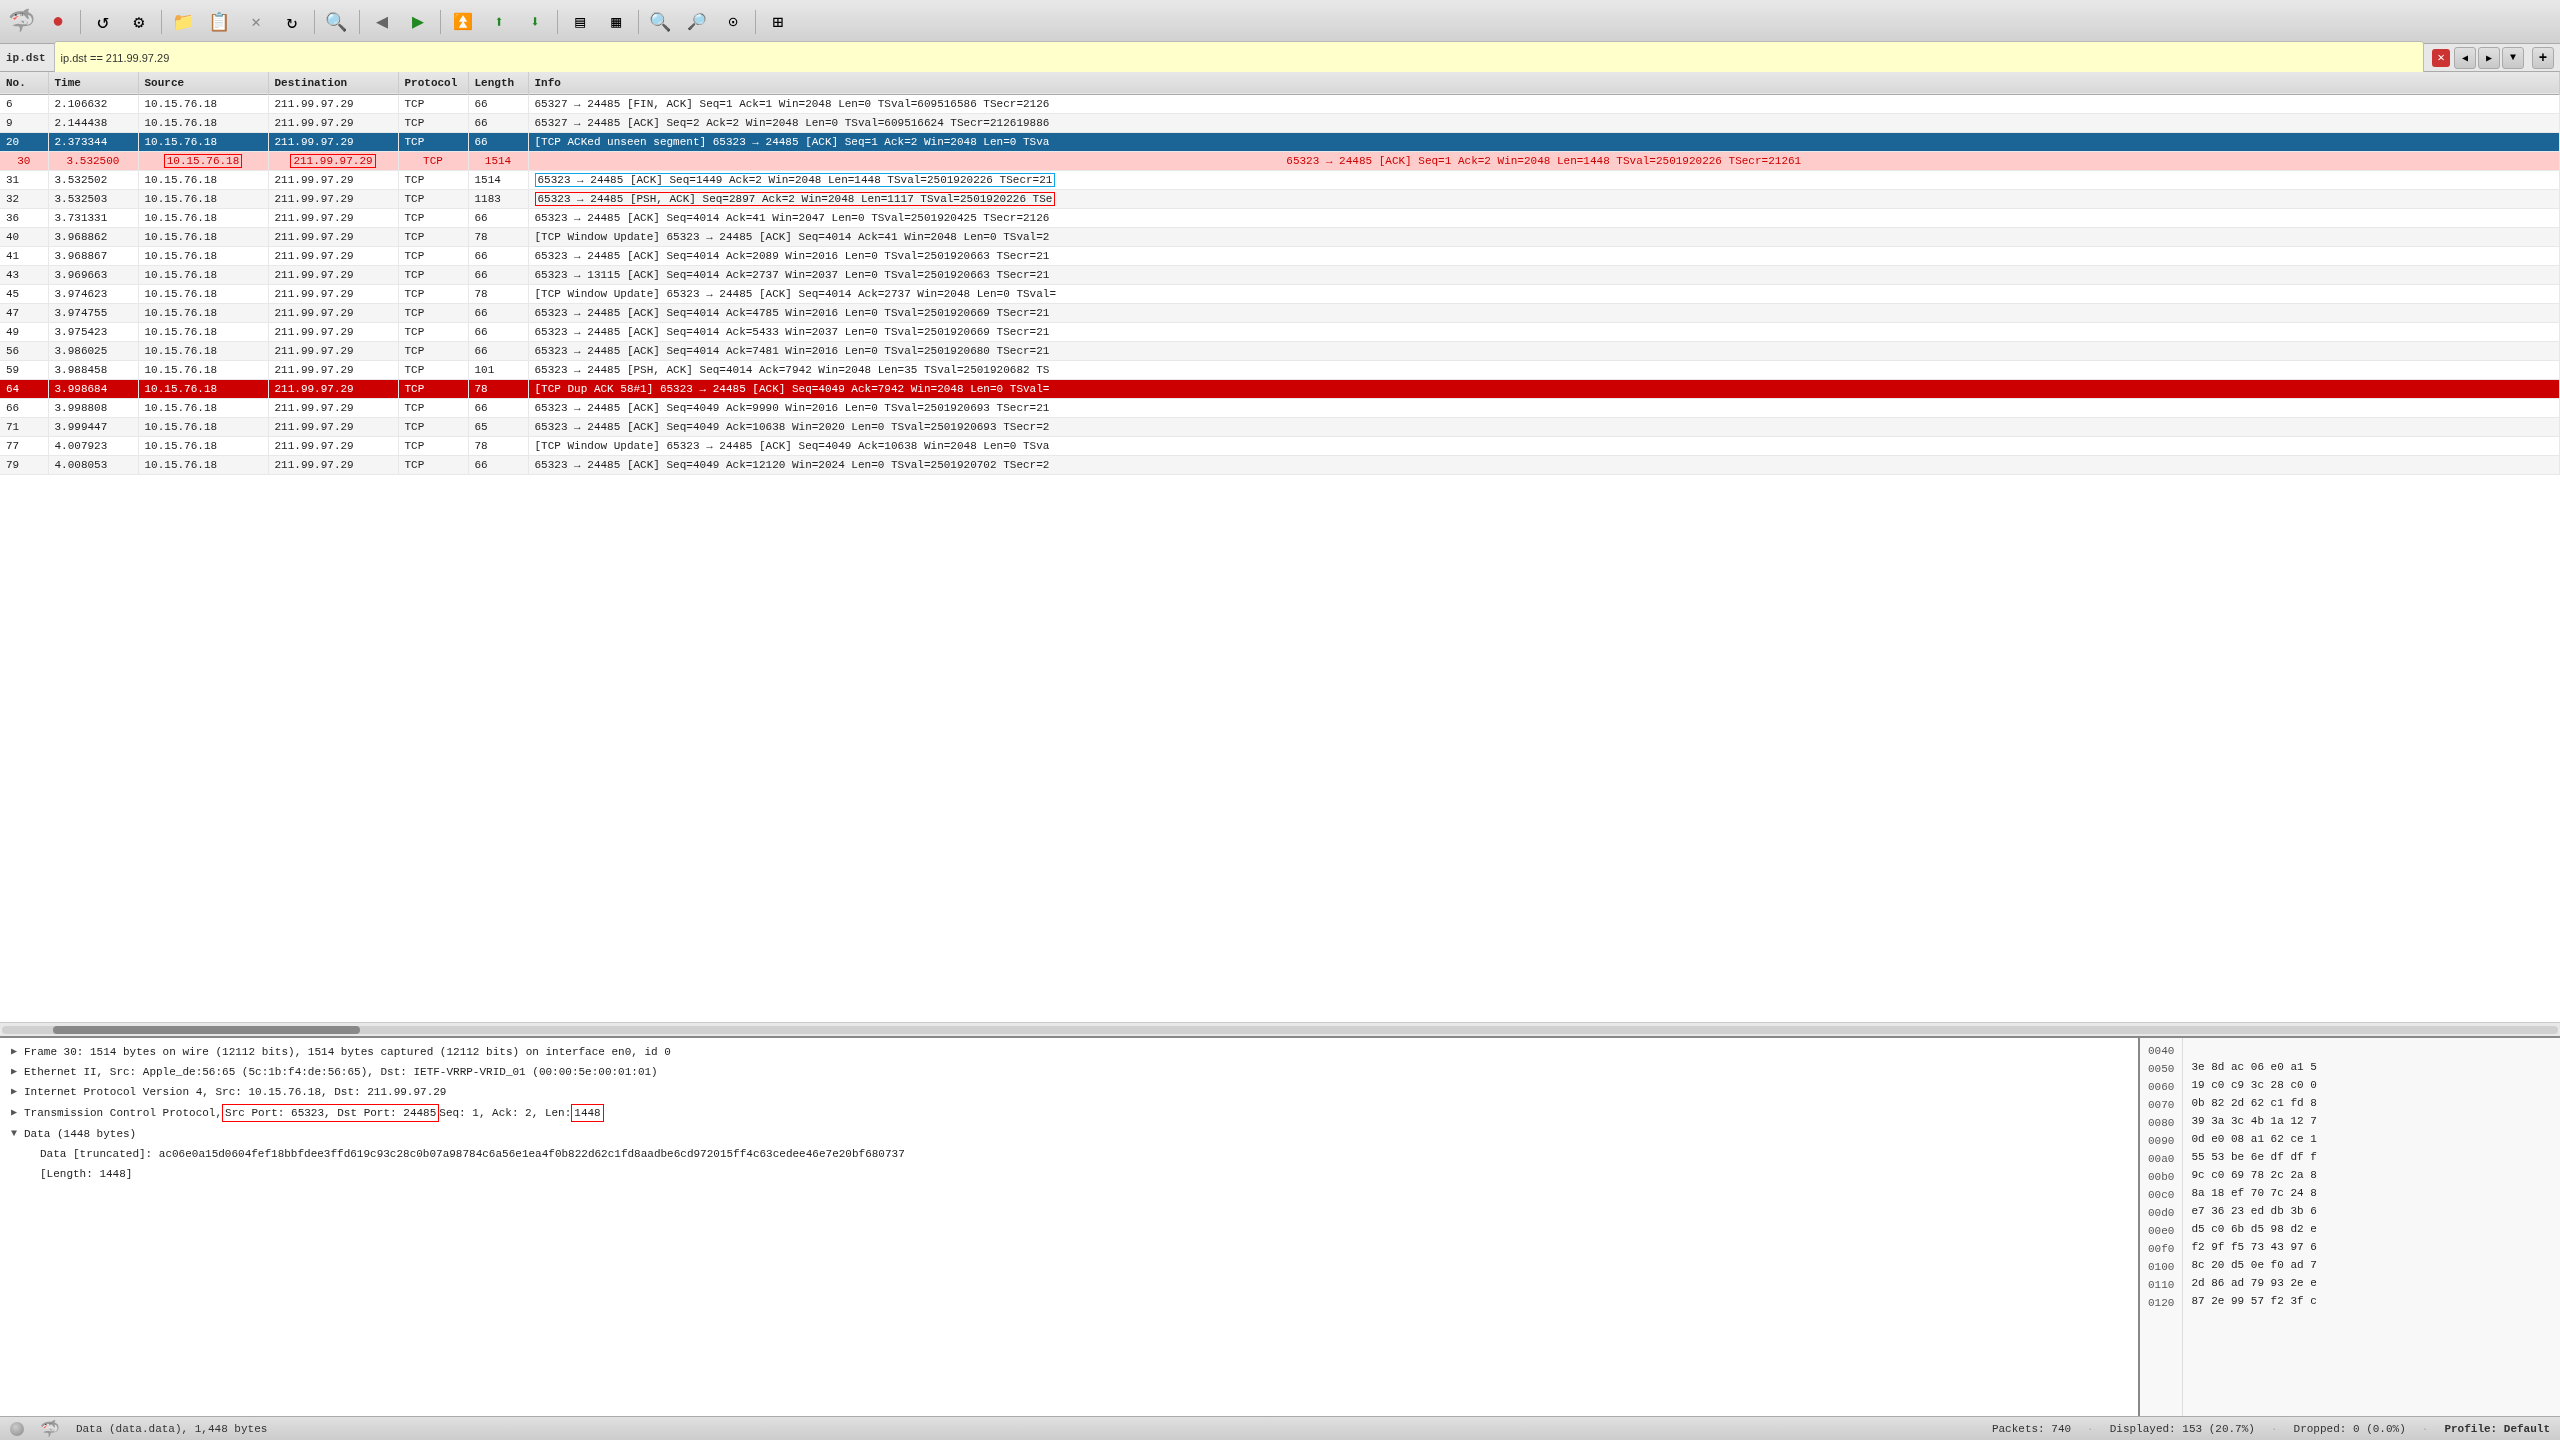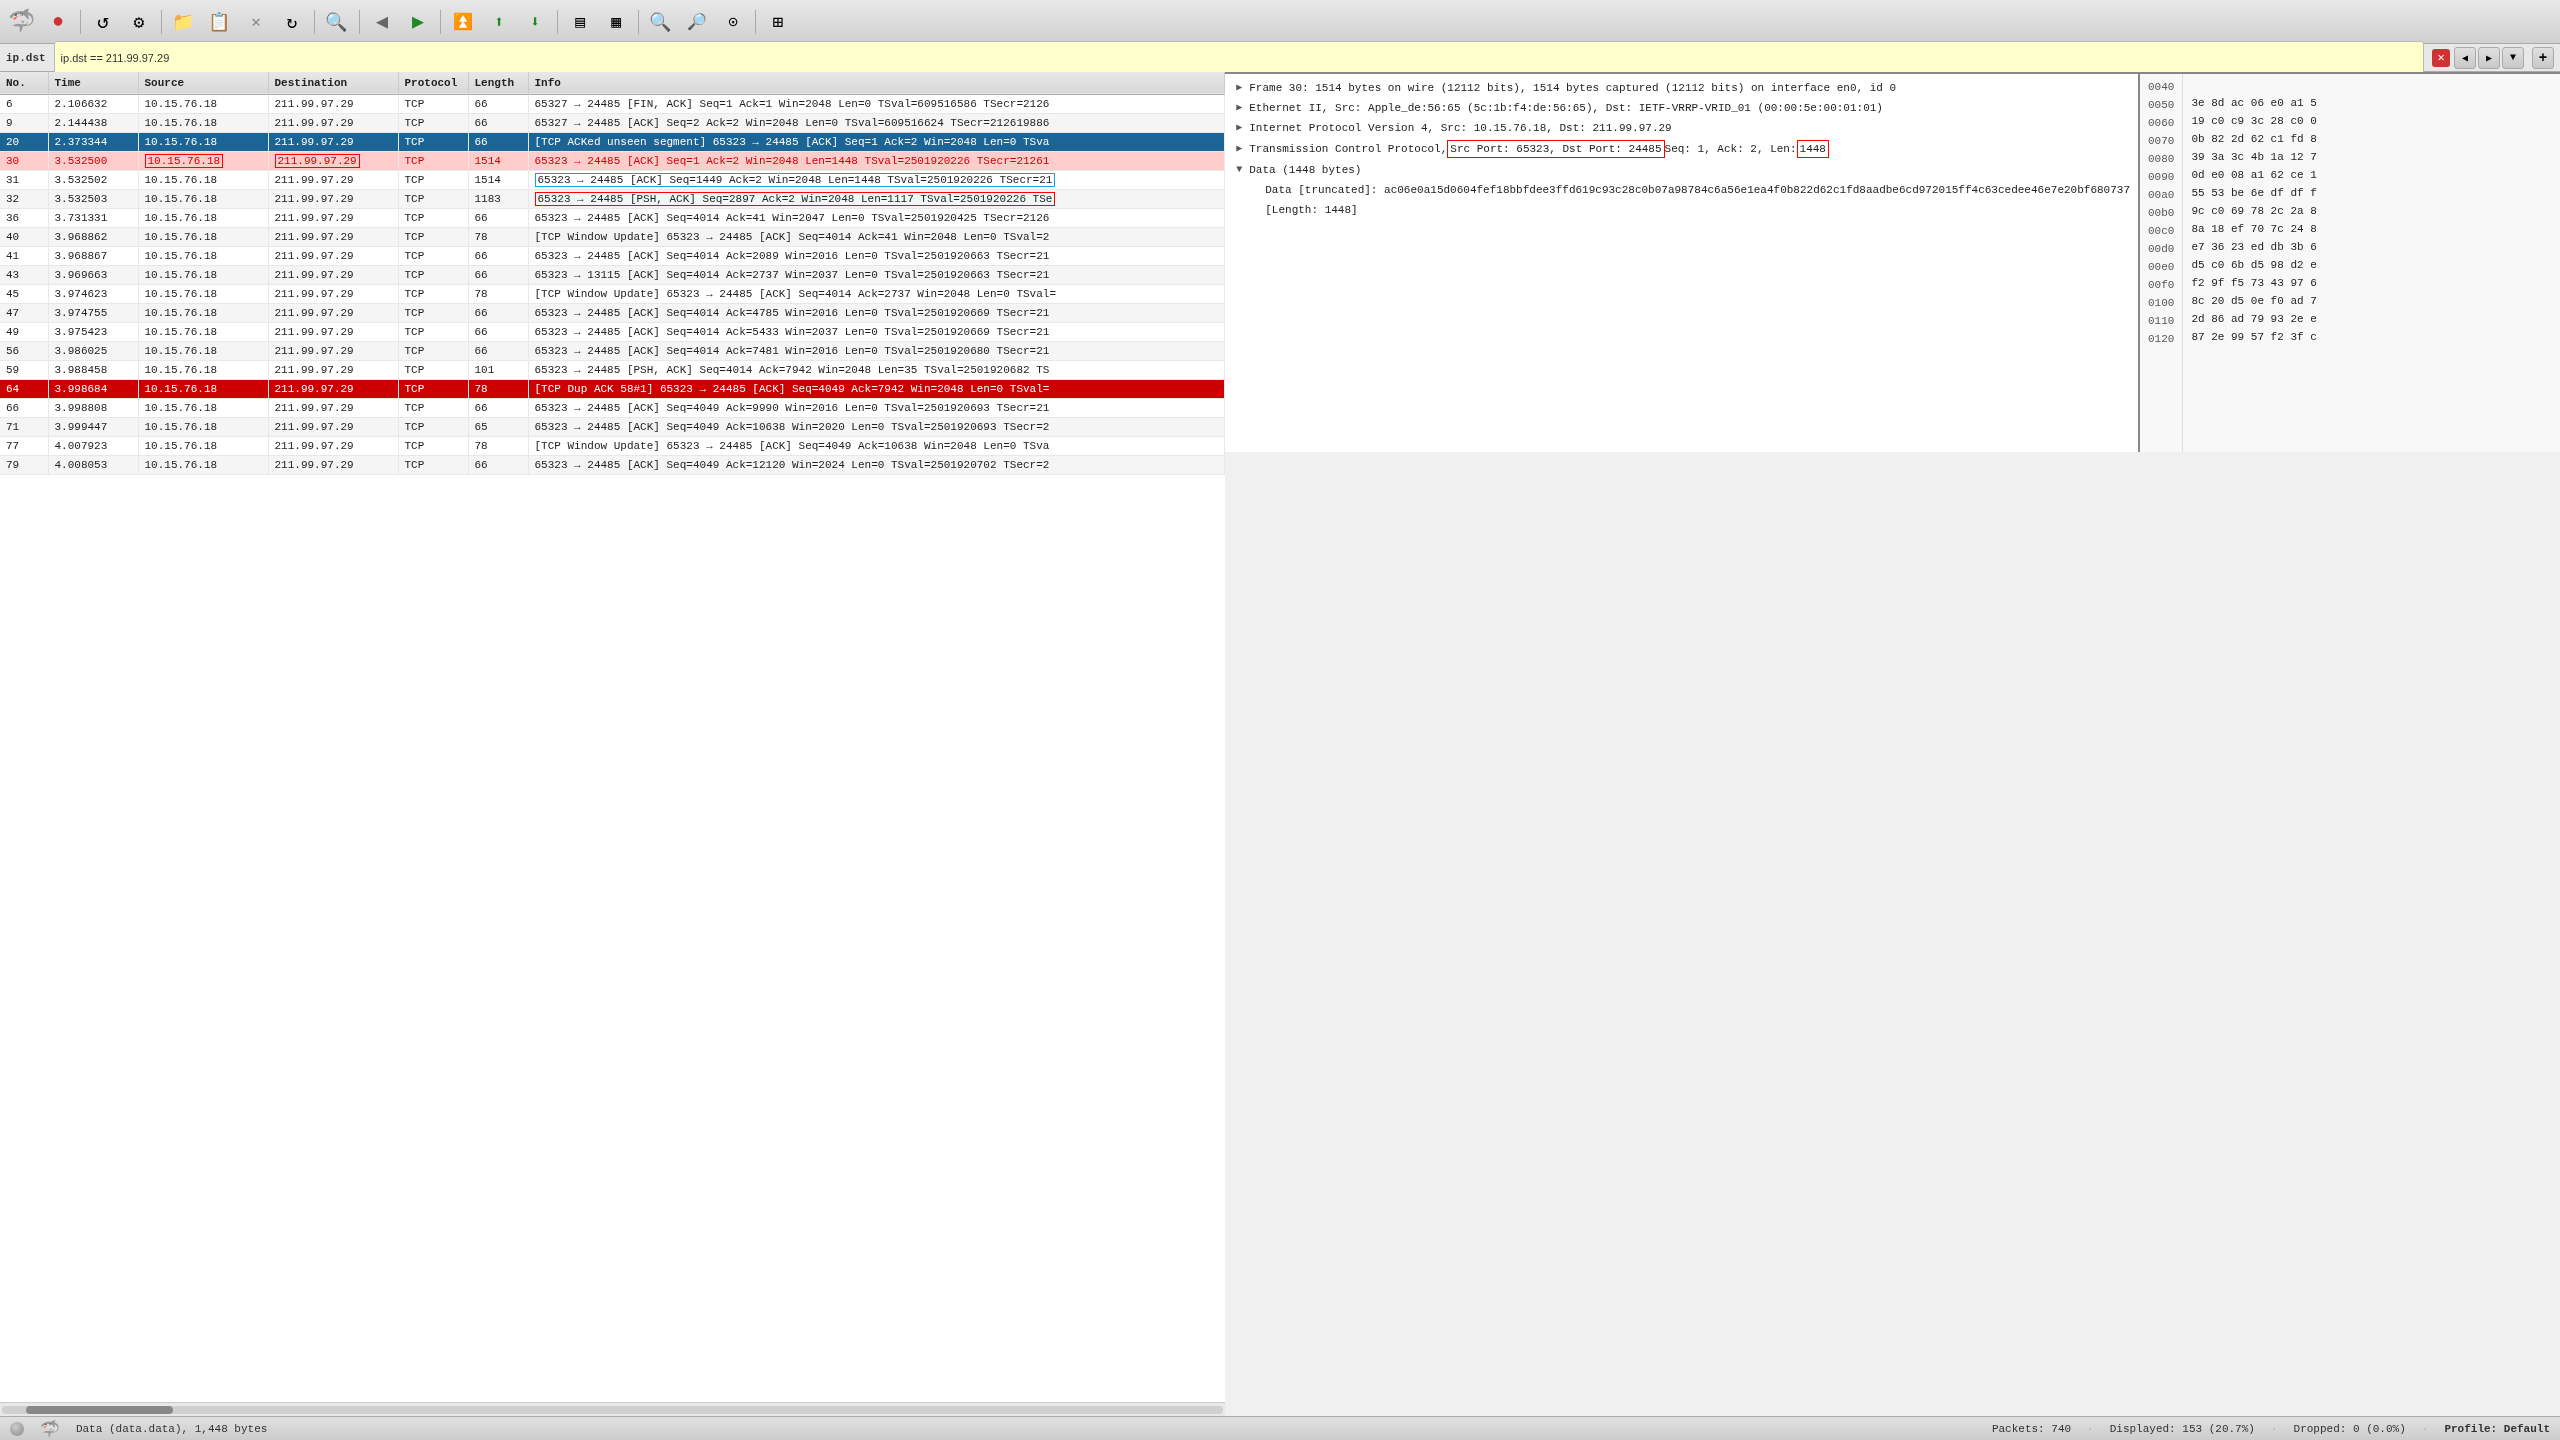--- a/index.html
+++ b/index.html
@@ -103,21 +103,21 @@
       justify-content: center;
       cursor: pointer;
       font-size: 14px;
       font-weight: bold;
       margin-left: 4px;
     }
 
     
     #main {
       display: flex;
-      flex-direction: row;
+      flex-direction: column;
       flex: 1;
       overflow: hidden;
     }
 
     
     #packet-list {
       flex: 1;
       overflow: hidden;
       background: white;
     }
@@ -161,20 +161,21 @@
       color: white;
     }
 
     #packet-table tbody tr.row-red {
       background: #ffcccc !important;
       color: #cc0000;
     }
 
     #packet-table tbody tr.row-red td {
       color: #cc0000;
+      text-align: center;
     }
 
     #packet-table tbody tr.row-selected-red {
       background: #cc0000 !important;
     }
 
     #packet-table tbody tr.row-selected-red td {
       color: white;
     }
 

